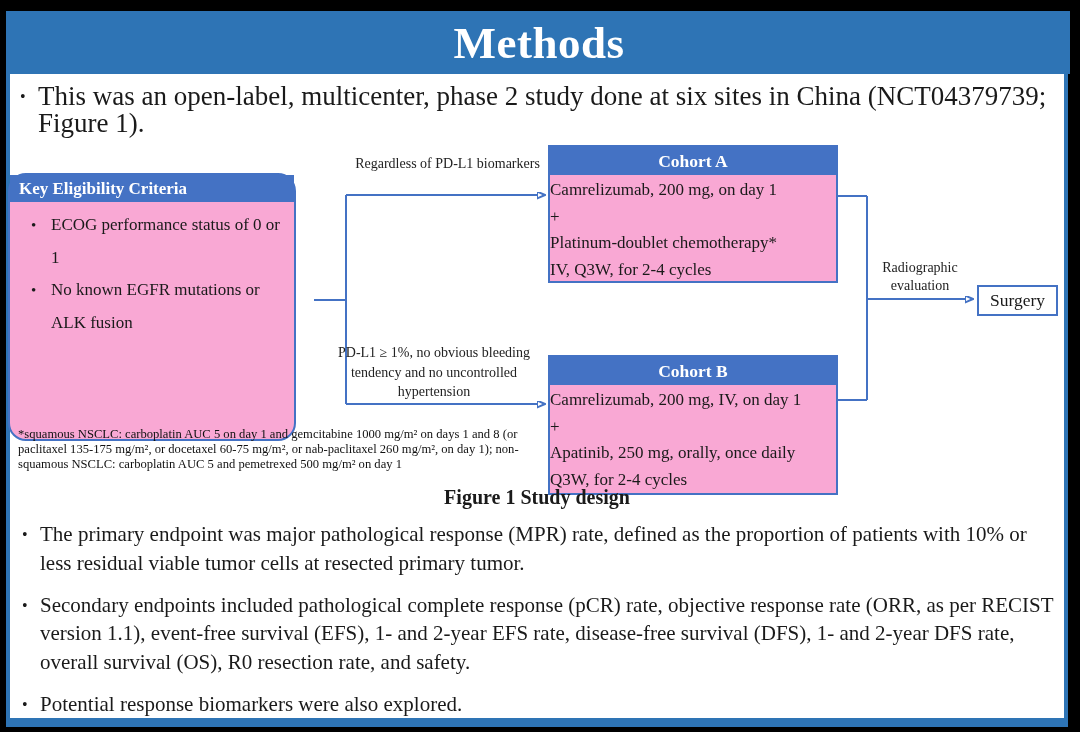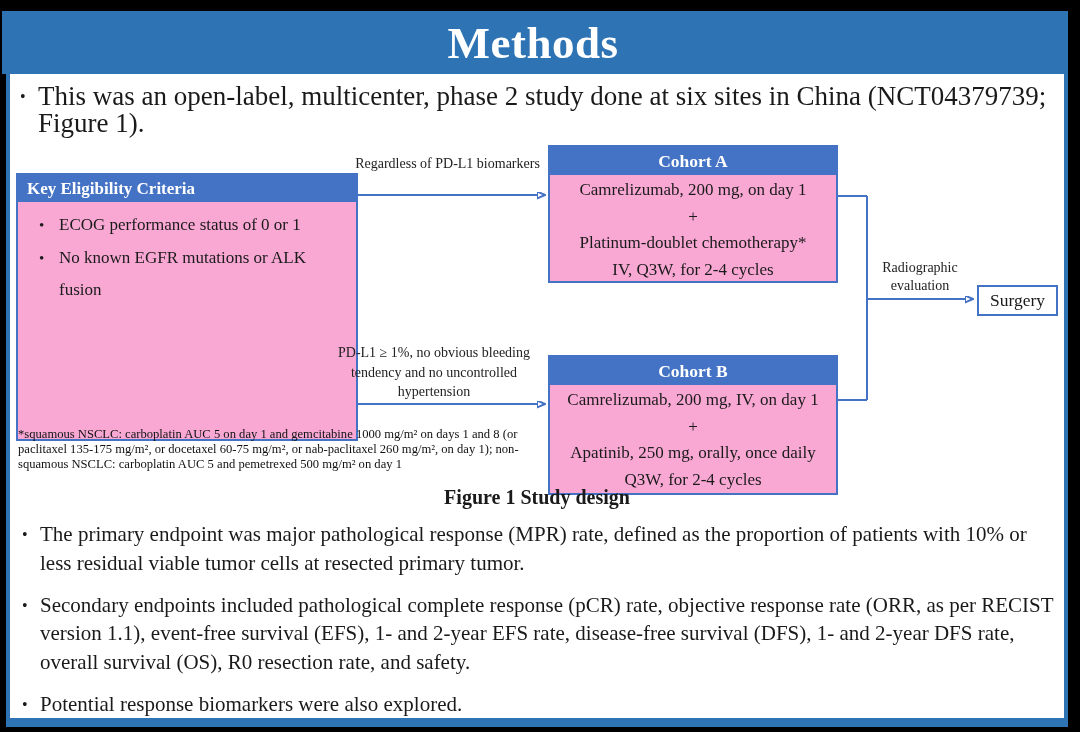--- a/index.html
+++ b/index.html
@@ -20,21 +20,21 @@
   .stage{position:relative;width:1080px;height:732px;overflow:hidden;}
 
   .slide-bg{
     position:absolute;left:6px;top:11px;width:1062px;height:716px;
     background:#ffffff;
     border-left:4px solid var(--frame-border);
     border-right:4px solid var(--frame-border);
     border-bottom:9px solid var(--frame-border);
   }
   .title-bar{
-    position:absolute;left:2px;top:11px;width:1062px;height:63px;
+    position:absolute;left:8px;top:11px;width:1062px;height:63px;
     background:var(--title-bar);
     display:flex;align-items:center;justify-content:center;
   }
   .title-text{
     color:#ffffff;font-size:45px;font-weight:bold;letter-spacing:.5px;
   }
 
   
   .bullet-row{position:absolute;display:flex;}
   .bullet-row .dot{width:18px;font-size:16px;line-height:27px;flex:0 0 18px;}
@@ -46,33 +46,33 @@
   svg.connectors path{stroke:var(--connector);stroke-width:2;fill:none;}
 
   
   .fbox{position:absolute;background:#f9a8d4;border:2px solid var(--box-header);margin-top:20px;}
   .fbox .hdr{
     background:var(--box-header);color:#fff;font-weight:bold;font-size:17px;
     display:flex;align-items:center;
   }
 
   
-  .elig{left:16px;top:153px;width:342px;height:268px;}
+  .elig{left:8px;top:153px;width:288px;height:268px;border-radius:18px;}
   .elig .hdr{height:27px;padding-left:9px;}
   .elig ul{list-style:none;padding-top:7px;}
   .elig li{
     position:relative;padding-left:41px;padding-right:4px;
     font-size:17px;line-height:32.6px;
   }
   .elig li::before{content:"\2022";position:absolute;left:21px;font-size:15px;}
 
   
   .cohort{width:290px;}
   .cohort .hdr{height:28px;justify-content:center;font-size:17.5px;}
-  .cohort .body{padding-top:2px;text-align:center;}
+  .cohort .body{padding-top:2px;}
   .cohort .line{font-size:17px;line-height:26.5px;}
   .cohort-a{left:548px;top:125px;height:138px;}
   .cohort-b{left:548px;top:335px;height:140px;}
 
   
   .flow-label{position:absolute;text-align:center;font-size:14px;color:#222;}
   .label-top{left:350px;top:155px;width:195px;line-height:18px;}
   .label-bottom{left:338px;top:343px;width:192px;line-height:19.7px;}
   .label-eval{left:862px;top:259px;width:116px;line-height:18px;}
 

